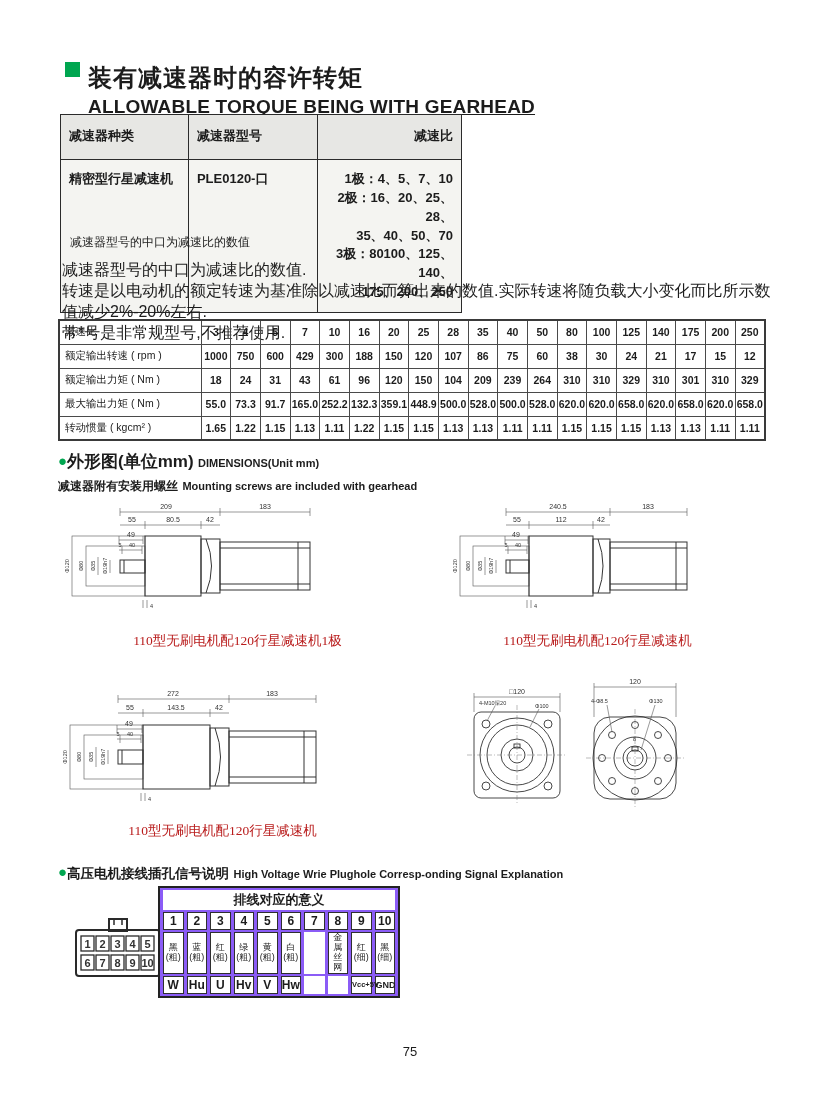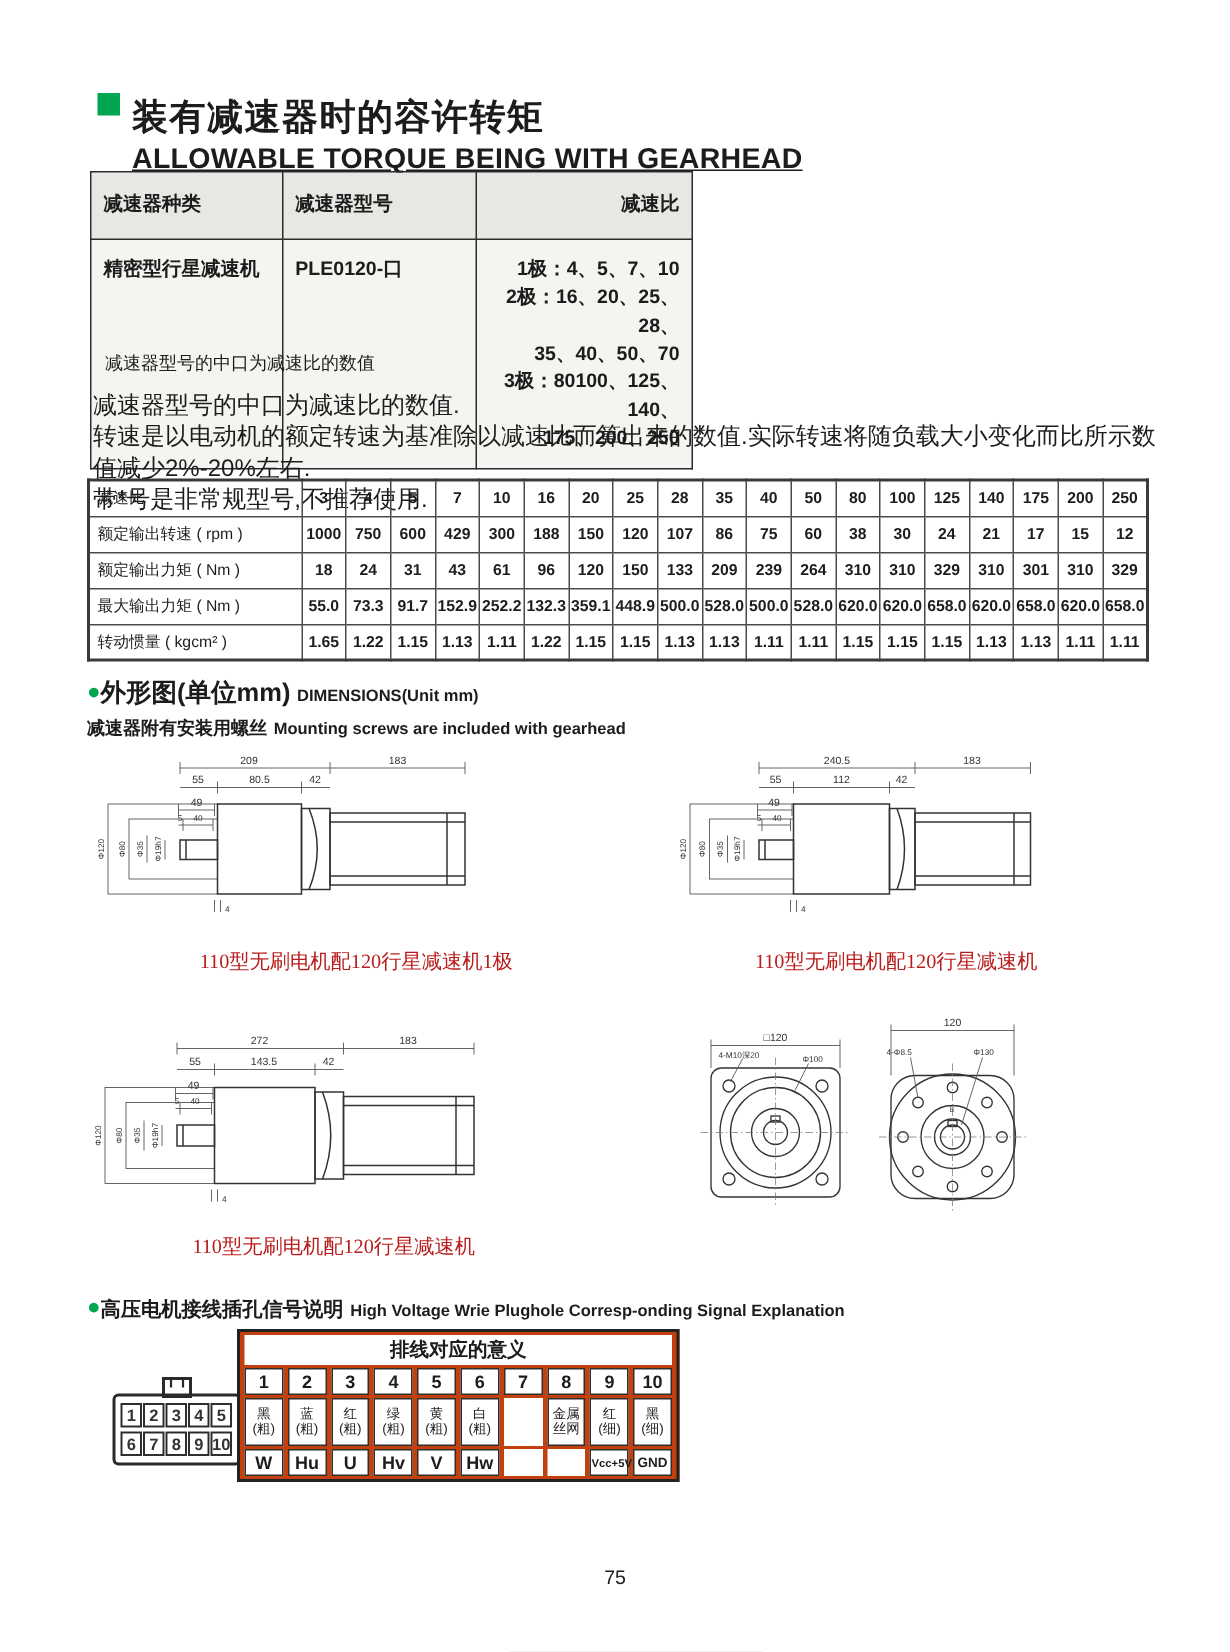--- a/index.html
+++ b/index.html
@@ -35,21 +35,21 @@
   .sec-sub-cn { font-size:12px; font-weight:bold; }
   .sec-cn-small { font-size:13.5px; font-weight:bold; }
 
   .caption { font-family:"Liberation Serif","DejaVu Serif",serif; font-size:13.5px; text-align:center; color:#b91c1c; }
 
   svg text { font-family:"Liberation Sans","DejaVu Sans",sans-serif; fill:#333; }
   .dimtxt { font-size:7px; }
   .dimtxt-s { font-size:5.5px; }
 
   
-  table.sig { border-collapse:separate; border-spacing:3px 2px; background:#c2410c; border:2px solid #222; width:295px; table-layout:fixed; }
+  table.sig { border-collapse:separate; border-spacing:3px 2px; background:#8b5cf6; border:2px solid #222; width:242px; table-layout:fixed; }
   table.sig td { border:1px solid #2f2f2f; text-align:center; vertical-align:middle; background:#fff; }
   table.sig td.t-head { border:none; font-size:13px; font-weight:bold; height:20px; }
   tr.pins td { font-size:12px; font-weight:bold; height:18px; }
   tr.cols td { font-size:9px; height:32px; line-height:1.1; padding:0 1px; }
   tr.sigs td { font-size:12px; font-weight:bold; height:18px; }
   tr.sigs td:nth-child(9) { font-size:7.5px; font-weight:bold; }
   tr.sigs td:nth-child(10) { font-size:9px; }
   table.sig td.empty { border:none; }
 
   .page-num { width:820px; text-align:center; font-size:13px; }
@@ -145,38 +145,38 @@
     <tr>
       <th>额定输出力矩 ( Nm )</th>
     <td>18</td>
           <td>24</td>
           <td>31</td>
           <td>43</td>
           <td>61</td>
           <td>96</td>
           <td>120</td>
           <td>150</td>
-          <td>133</td>
+          <td>104</td>
           <td>209</td>
           <td>239</td>
           <td>264</td>
           <td>310</td>
           <td>310</td>
           <td>329</td>
           <td>310</td>
           <td>301</td>
           <td>310</td>
           <td>329</td>
         </tr>
     <tr>
       <th>最大输出力矩 ( Nm )</th>
     <td>55.0</td>
           <td>73.3</td>
           <td>91.7</td>
-          <td>152.9</td>
+          <td>165.0</td>
           <td>252.2</td>
           <td>132.3</td>
           <td>359.1</td>
           <td>448.9</td>
           <td>500.0</td>
           <td>528.0</td>
           <td>500.0</td>
           <td>528.0</td>
           <td>620.0</td>
           <td>620.0</td>

